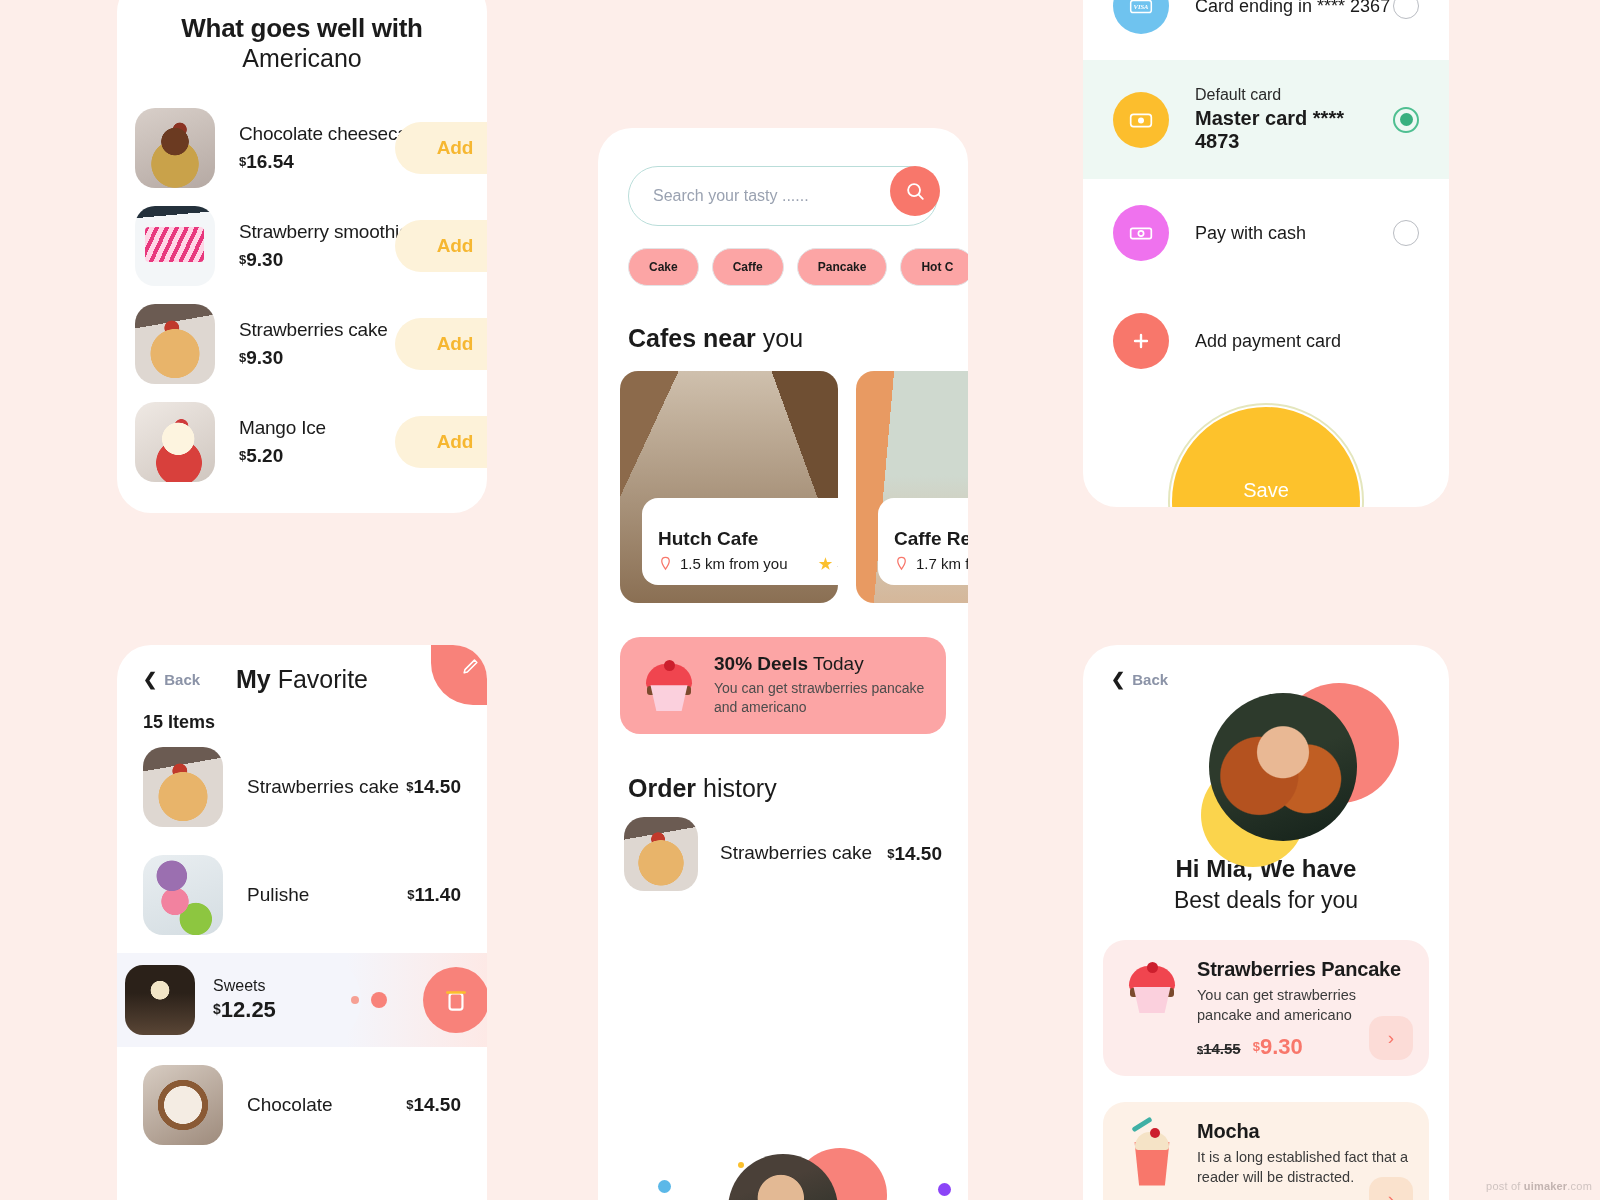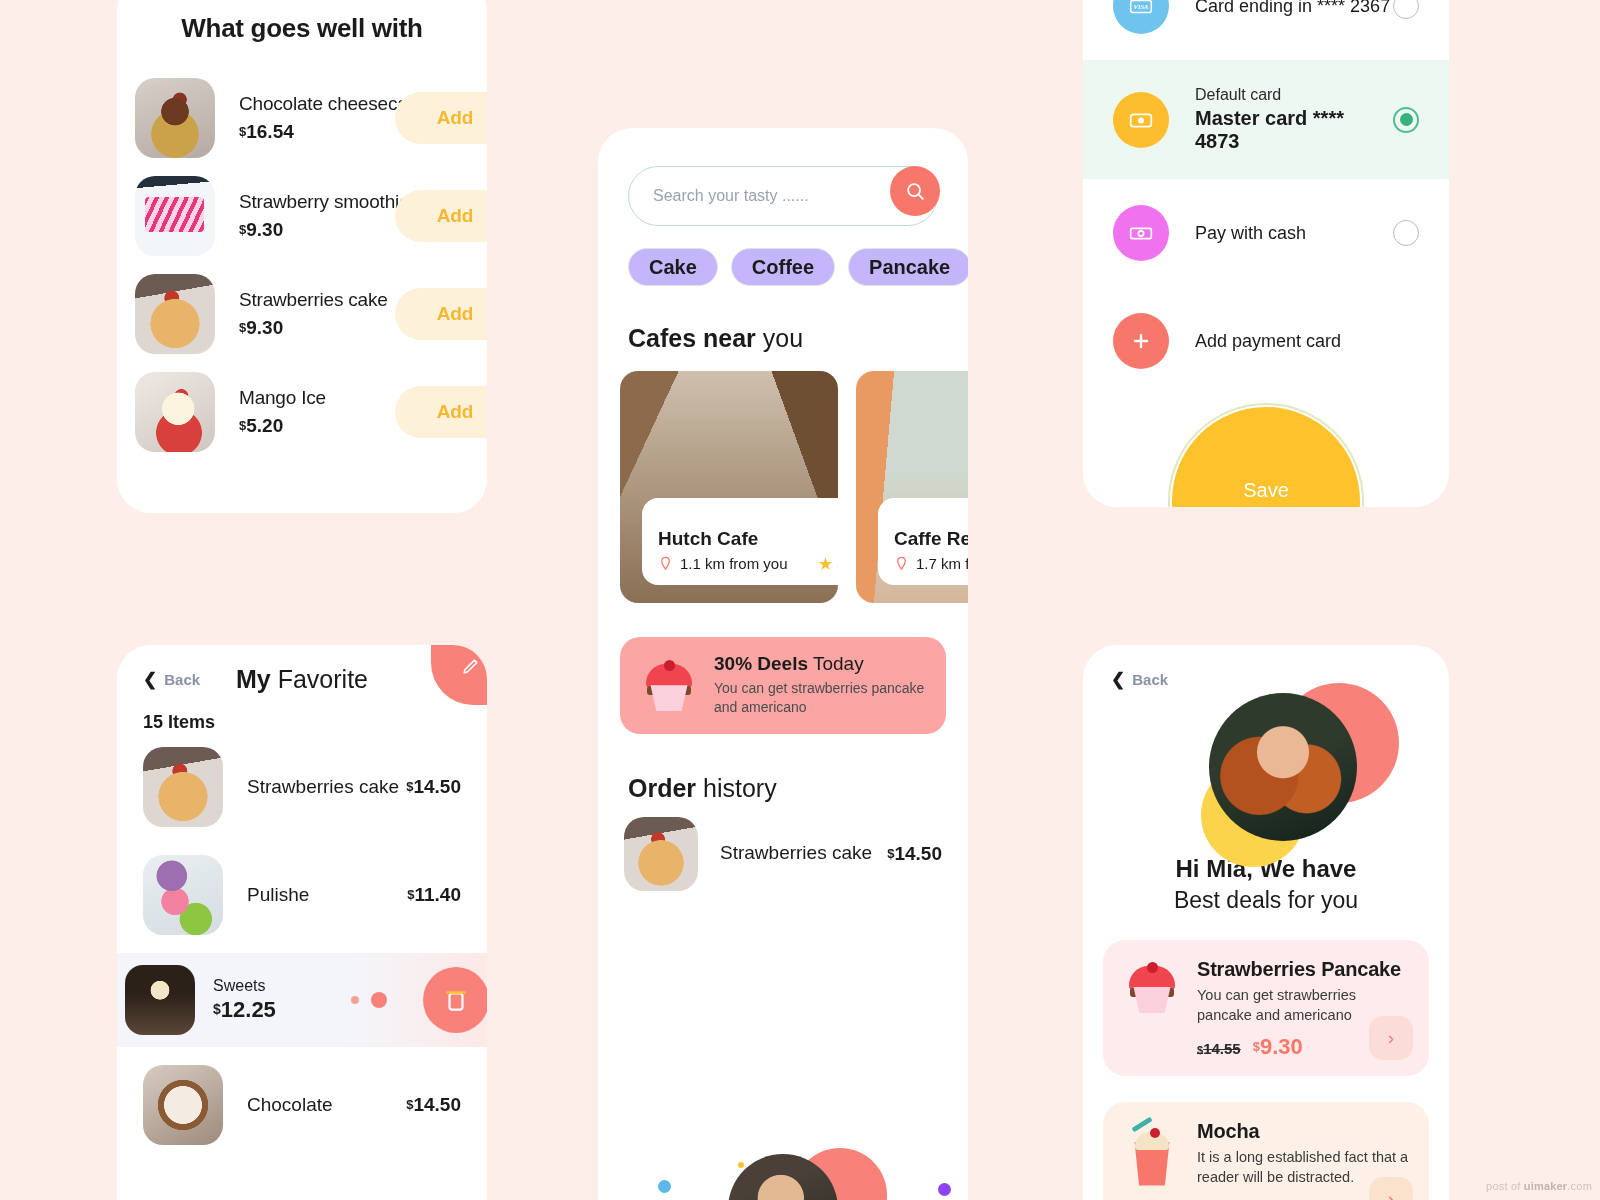--- a/index.html
+++ b/index.html
@@ -124,21 +124,21 @@
     font-family:"Liberation Sans", sans-serif; outline:none;
   }
   .c-search::placeholder{ color:#9aa2b1; }
   .search-fab{
     position:absolute; right:28px; top:38px; width:50px; height:50px; border-radius:50%;
     background:#f8776b; display:flex; align-items:center; justify-content:center; border:none;
   }
   .chips{ display:flex; gap:13px; padding:22px 0 0 30px; }
   .chip{
     border:1px solid #e3e3e5; border-radius:22px; padding:0 20px; height:38px;
-    line-height:36px; font-size:20px; font-weight:700; background:#c4b5fd; white-space:nowrap;
+    line-height:36px; font-size:12px; font-weight:700; background:#fca5a5; white-space:nowrap;
   }
   .c-h2{ padding:38px 30px 0; font-size:25px; font-weight:400; }
   .c-h2 b{ font-weight:700; }
   .cafes{ display:flex; gap:18px; padding:18px 0 0 22px; }
   .cafe{ flex:0 0 218px; height:232px; border-radius:18px; position:relative; overflow:hidden; }
   .cafe-1{ background:
       linear-gradient(115deg,#8c6a4b 0 18%, transparent 18%),
       linear-gradient(250deg,#6f4f33 0 22%, transparent 22%),
       linear-gradient(180deg,#cfc0ad,#8a6f53); }
   .cafe-2{ background:
@@ -266,20 +266,21 @@
   .watermark b{ color:#c3b4b1; }
 </style>
 </head>
 <body>
 
 <div class="stage">
 
   <div class="panel" id="panel-a">
     <div class="a-head">
       <div class="a-title">What goes well with</div>
+      <div class="a-sub">Americano</div>
     </div>
     <div class="a-list" id="a-list">
   <div class="a-row">
     <div class="thumb t-choc"></div>
     <div class="a-info">
       <div class="a-name">Chocolate cheesecake</div>
       <div class="a-price"><span class="cur">$</span>16.54</div>
     </div>
     <button class="add-btn">Add</button>
   </div>
@@ -368,42 +369,42 @@
       <input class="c-search" value="" placeholder="Search your tasty ......" style="">
       <button class="search-fab">
         <svg width="22" height="22" viewBox="0 0 24 24">
           <circle cx="11" cy="11" r="6.5" fill="none" stroke="#fff" stroke-width="2"></circle>
           <line x1="16" y1="16" x2="20.5" y2="20.5" stroke="#fff" stroke-width="2" stroke-linecap="round"></line>
         </svg>
       </button>
     </div>
     <div class="chips" id="c-chips">
   <div class="chip">Cake</div>
-  <div class="chip">Coffee</div>
+  <div class="chip">Caffe</div>
   <div class="chip">Pancake</div>
   <div class="chip">Hot C</div>
       </div>
 
     <div class="c-h2">
       <b>Cafes near</b><span> you</span>
     </div>
 
     <div class="cafes">
       <div class="cafe cafe-1">
         <div class="cafe-card">
           <div class="cafe-top">
             <span class="cafe-name">Hutch Cafe</span>
 
           </div>
           <div class="cafe-bot">
             <span class="cafe-dist">
               <svg class="pin" viewBox="0 0 24 24">
                 <path d="M12 2C8.5 2 6 4.7 6 8c0 4.6 6 13 6 13s6-8.4 6-13c0-3.3-2.5-6-6-6z" fill="none" stroke="#f8776b" stroke-width="2"></path>
               </svg>
-              <span>1.1 km from you</span>
+              <span>1.5 km from you</span>
             </span>
             <span class="cafe-rate">
               <span class="star">★</span>
               <span>5.0</span>
             </span>
           </div>
         </div>
       </div>
       <div class="cafe cafe-2">
         <div class="cafe-card">

